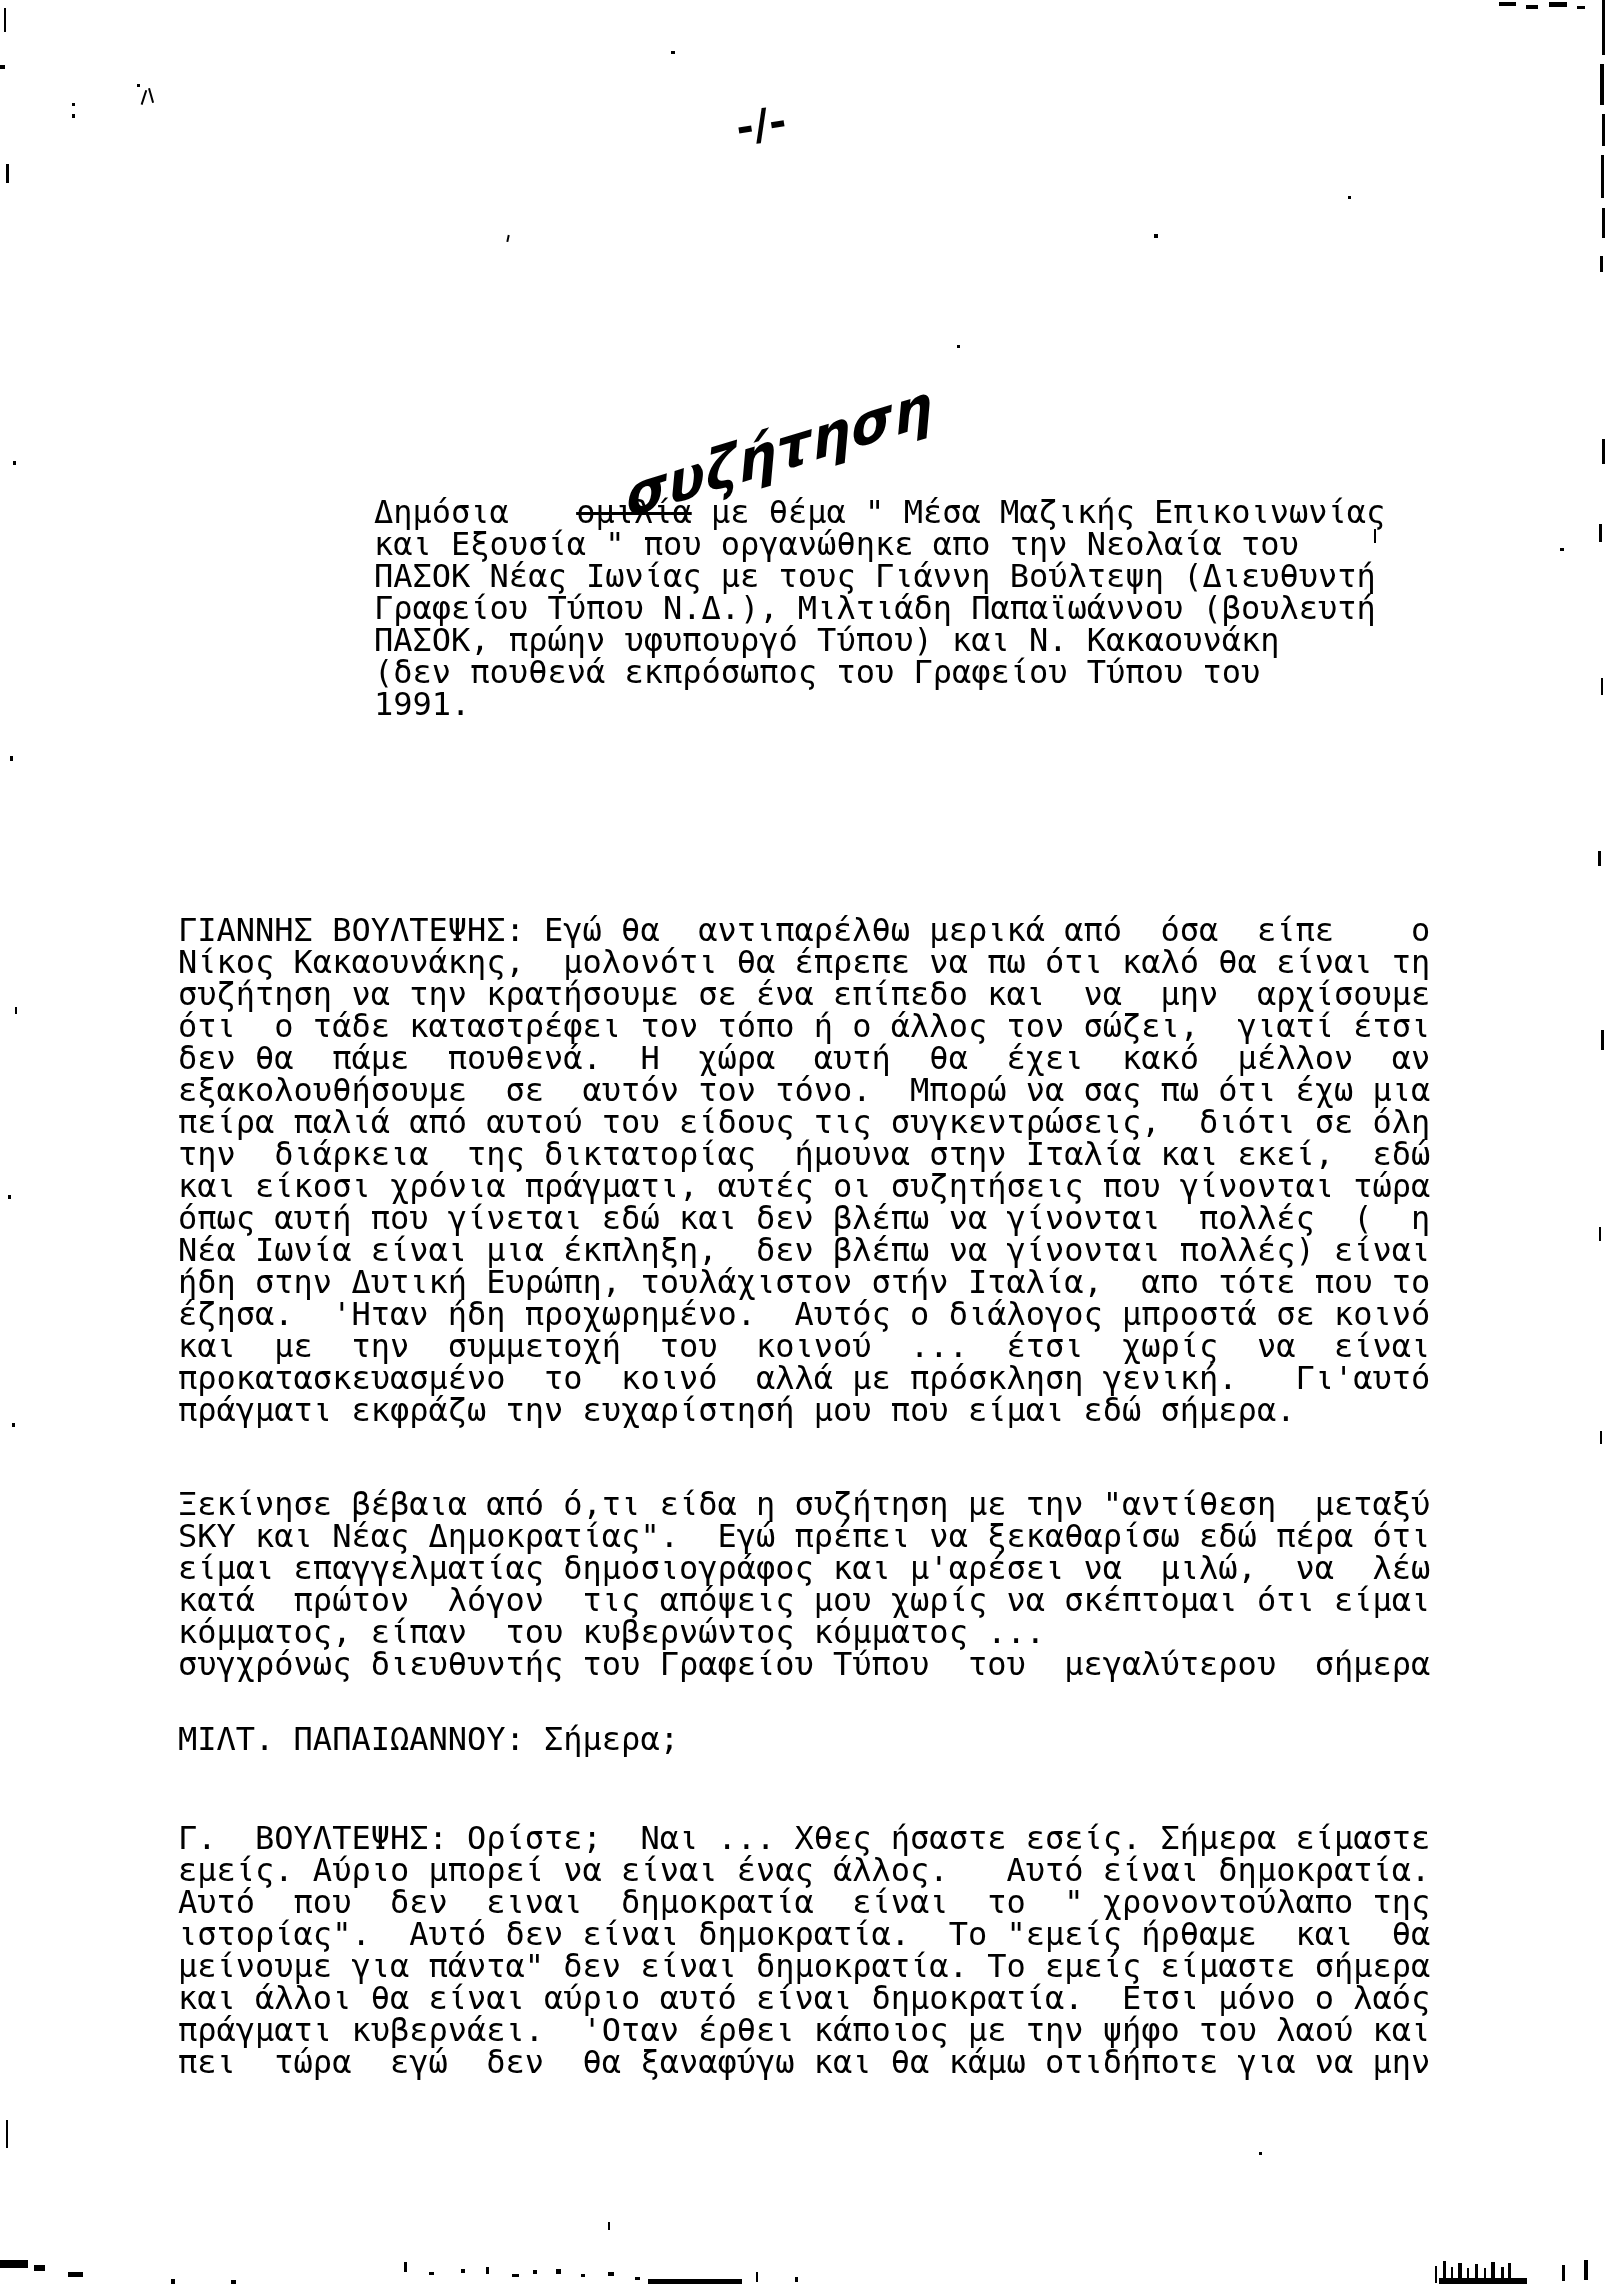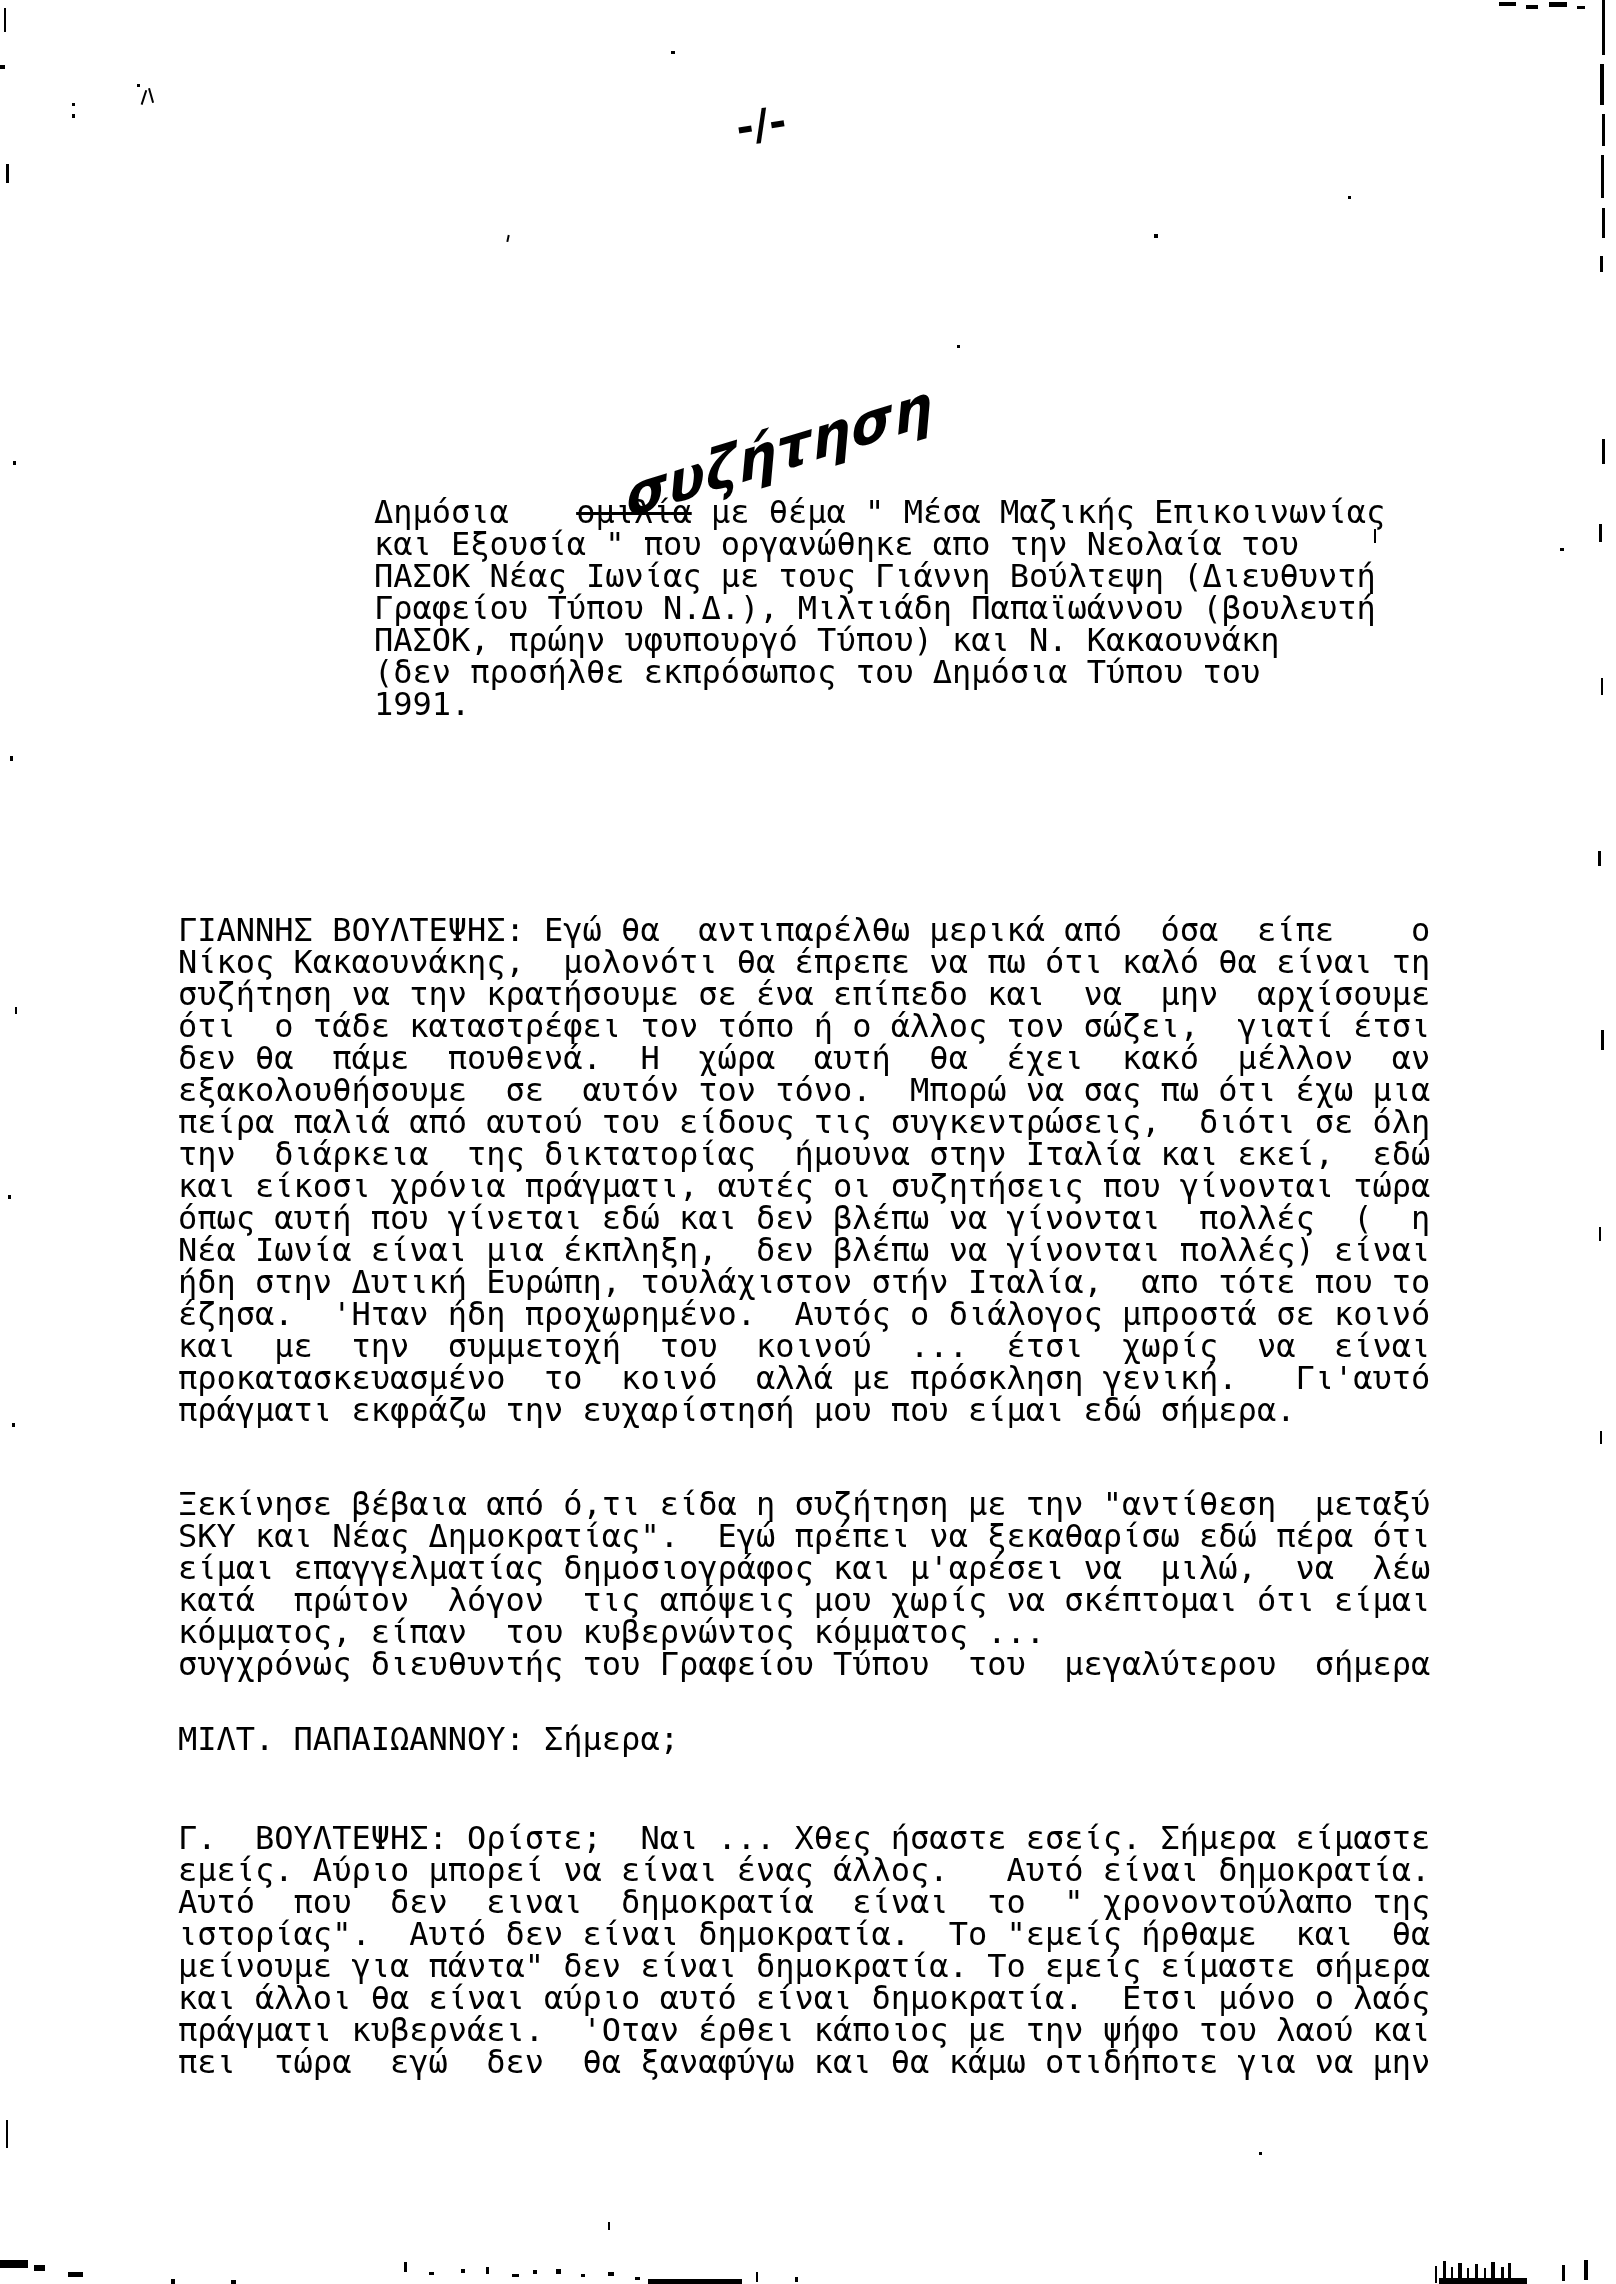--- a/index.html
+++ b/index.html
@@ -52,21 +52,21 @@
   <div class="pagenum">-/-</div>
 
   <div class="handwritten">συζήτηση</div>
 
   <div class="block" style="left:374px;top:496px;">
     <div class="line"><span>Δημόσια </span><span class="struck">ομιλία</span><span> με θέμα " Μέσα Μαζικής Επικοινωνίας</span></div>
     <div class="line">και Εξουσία " που οργανώθηκε απο την Νεολαία του</div>
     <div class="line">ΠΑΣΟΚ Νέας Ιωνίας με τους Γιάννη Βούλτεψη (Διευθυντή</div>
     <div class="line">Γραφείου Τύπου Ν.Δ.), Μιλτιάδη Παπαϊωάννου (βουλευτή</div>
     <div class="line">ΠΑΣΟΚ, πρώην υφυπουργό Τύπου) και Ν. Κακαουνάκη</div>
-    <div class="line">(δεν προσήλθε εκπρόσωπος του Δημόσια Τύπου του</div>
+    <div class="line">(δεν πουθενά εκπρόσωπος του Γραφείου Τύπου του</div>
     <div class="line">1991.</div>
   </div>
 
   <div class="block" style="left:178px;top:914px;">
     <div class="line">ΓΙΑΝΝΗΣ ΒΟΥΛΤΕΨΗΣ: Εγώ θα  αντιπαρέλθω μερικά από  όσα  είπε    ο</div>
     <div class="line">Νίκος Κακαουνάκης,  μολονότι θα έπρεπε να πω ότι καλό θα είναι τη</div>
     <div class="line">συζήτηση να την κρατήσουμε σε ένα επίπεδο και  να  μην  αρχίσουμε</div>
     <div class="line">ότι  ο τάδε καταστρέφει τον τόπο ή ο άλλος τον σώζει,  γιατί έτσι</div>
     <div class="line">δεν θα  πάμε  πουθενά.  Η  χώρα  αυτή  θα  έχει  κακό  μέλλον  αν</div>
     <div class="line">εξακολουθήσουμε  σε  αυτόν τον τόνο.  Μπορώ να σας πω ότι έχω μια</div>

